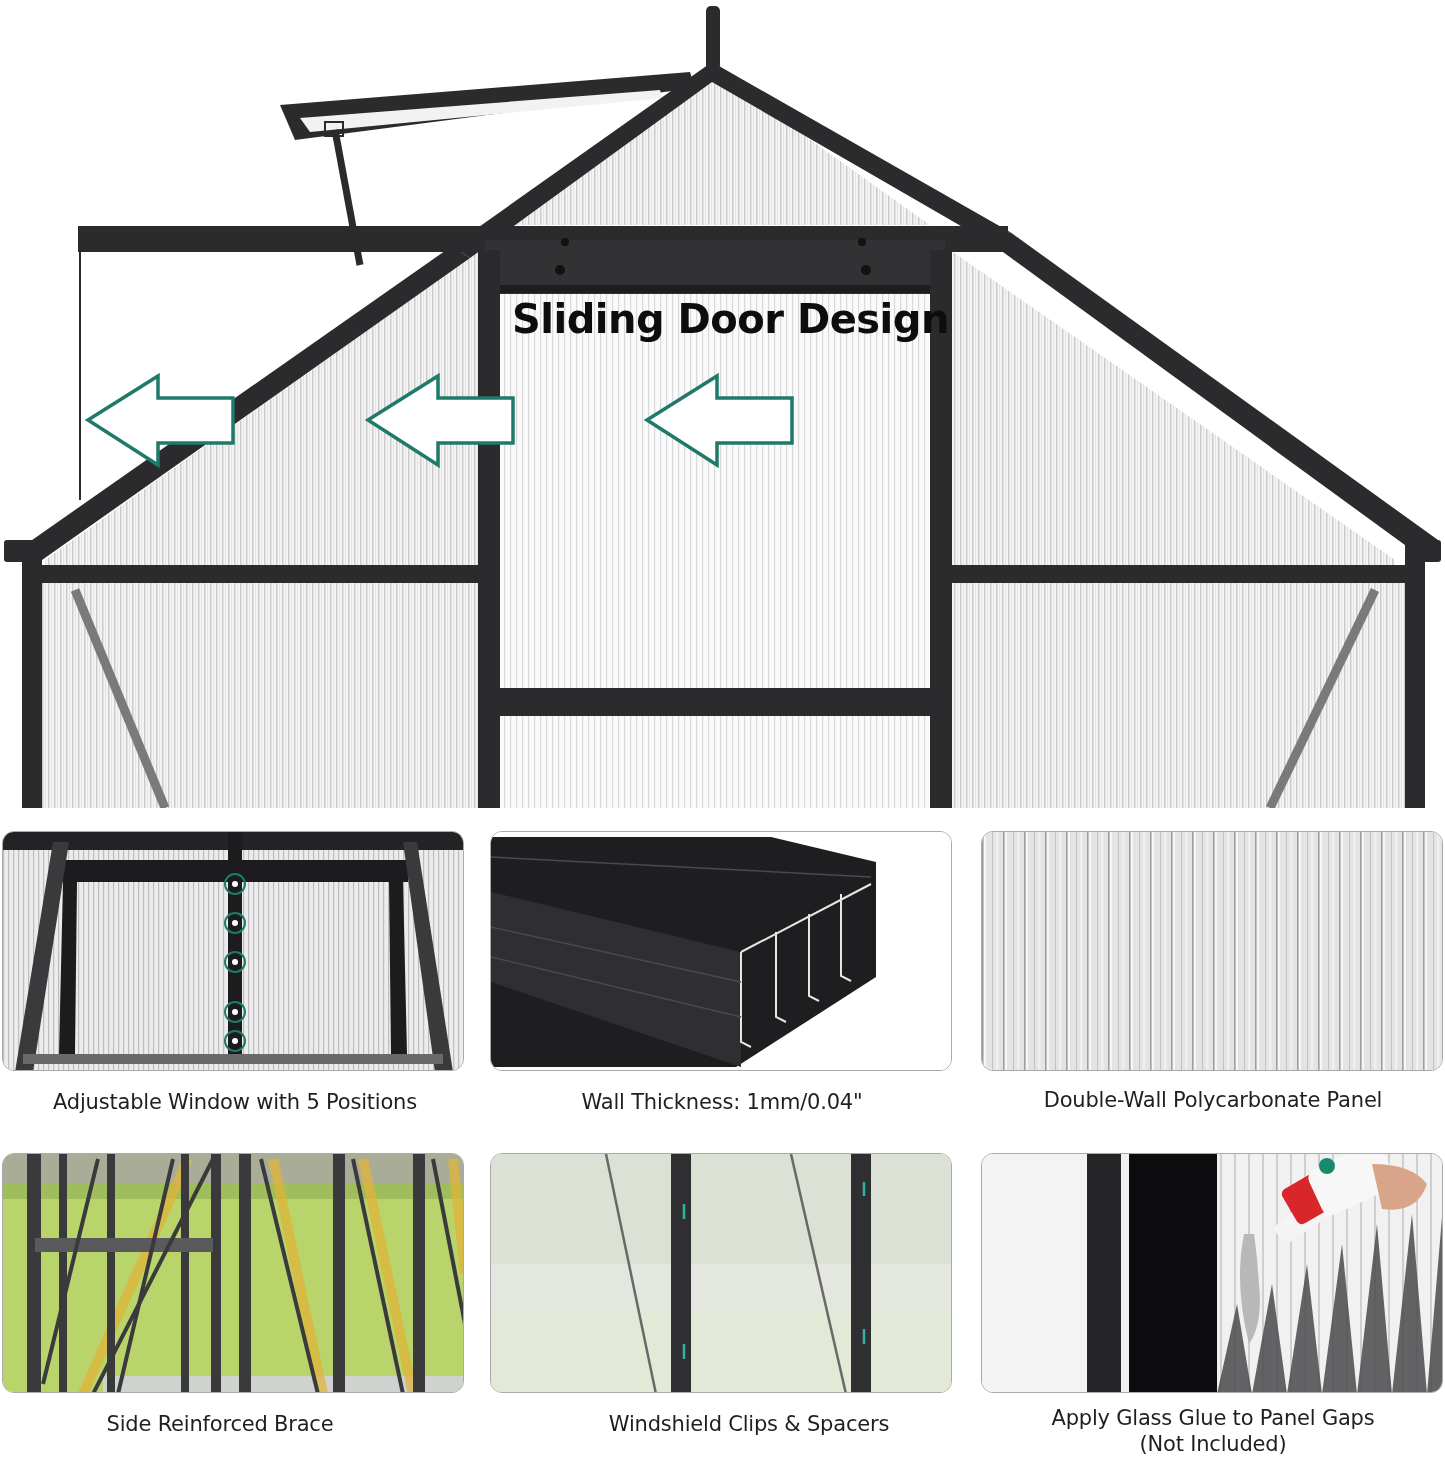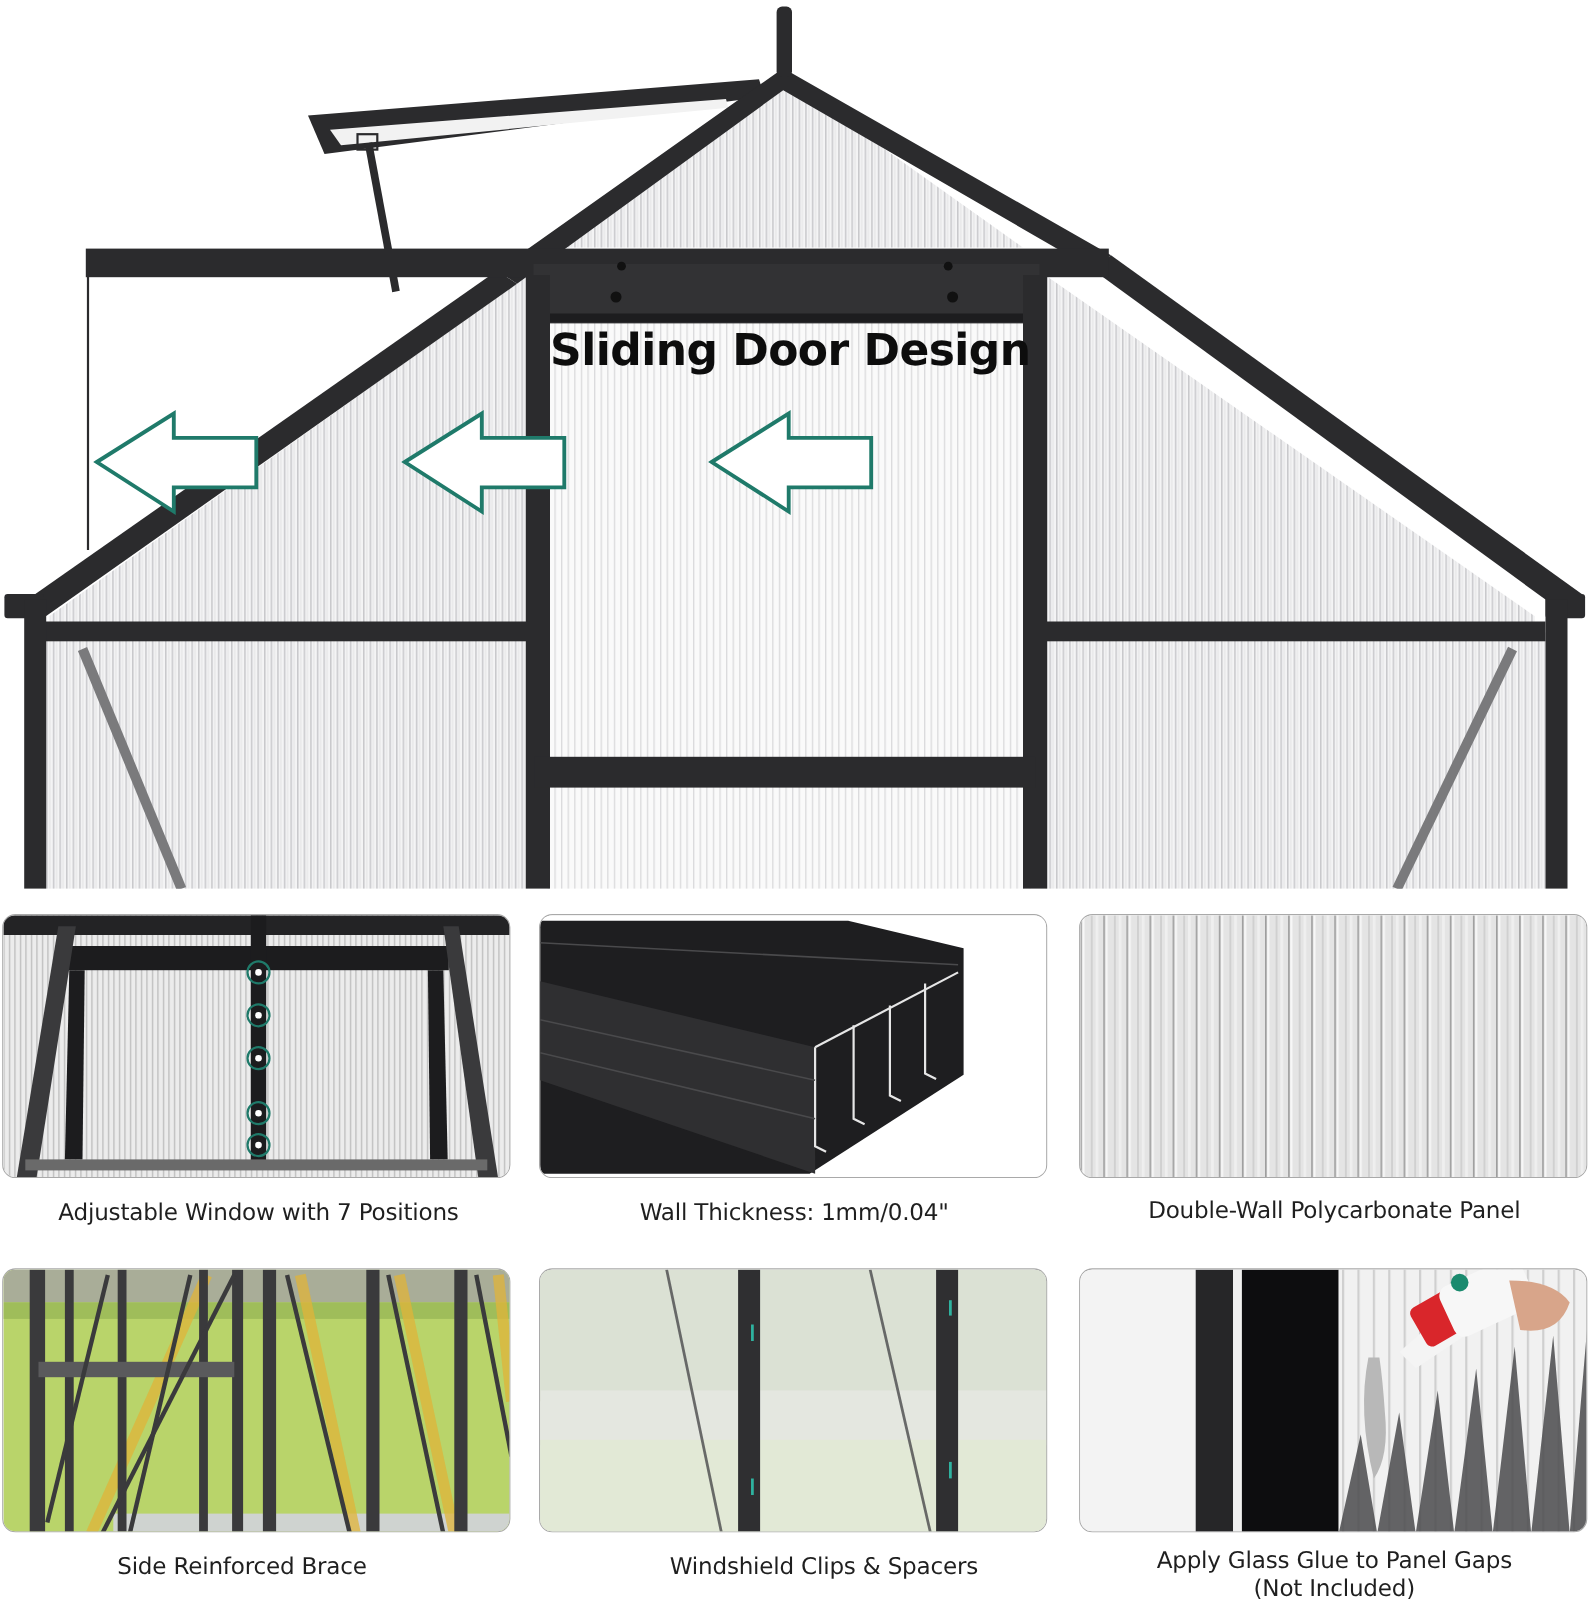--- a/index.html
+++ b/index.html
@@ -2,21 +2,21 @@
 <html><head>
 <meta charset="utf-8">
 <style>
   * { box-sizing: border-box; margin: 0; padding: 0; }
   html, body { width: 1445px; height: 1459px; background: #ffffff; overflow: hidden; }
   body { position: relative; font-family: "DejaVu Sans", sans-serif; color: #1a1a1a; }
 
   .hero { position: absolute; left: 0; top: 0; width: 1445px; height: 808px; }
   .hero svg { position: absolute; left: 0; top: 0; }
   .hero-title {
-    position: absolute; left: 500px; top: 296px; width: 420px;
+    position: absolute; left: 512px; top: 296px; width: 420px;
     font-family: "DejaVu Sans", sans-serif; font-weight: bold;
     font-size: 40px; letter-spacing: -0.5px; color: #0d0d0d; white-space: nowrap;
   }
 
   .tile {
     position: absolute; width: 462px; height: 240px;
     border: 1.5px solid #a9a9a9; border-radius: 12px; overflow: hidden; background: #fff;
   }
   .tile svg { display: block; }
   .caption {
@@ -128,21 +128,21 @@
         <circle cx="232" cy="91" r="10" fill="none" stroke="#1f7a6a" stroke-width="2"></circle>
       <circle cx="232" cy="130" r="3" fill="#fff"></circle>
         <circle cx="232" cy="130" r="10" fill="none" stroke="#1f7a6a" stroke-width="2"></circle>
       <circle cx="232" cy="180" r="3" fill="#fff"></circle>
         <circle cx="232" cy="180" r="10" fill="none" stroke="#1f7a6a" stroke-width="2"></circle>
       <circle cx="232" cy="209" r="3" fill="#fff"></circle>
         <circle cx="232" cy="209" r="10" fill="none" stroke="#1f7a6a" stroke-width="2"></circle>
     </g>
   </svg>
 </div>
-<div class="caption" style="left:0; top:1089px;">Adjustable Window with 7 Positions</div>
+<div class="caption" style="left:0; top:1089px;">Adjustable Window with 5 Positions</div>
 
 <div class="tile" style="left:490px; top:831px;">
   <svg width="462" height="240" viewBox="0 0 462 240">
     <rect width="462" height="240" fill="#ffffff"></rect>
     <polygon points="0,5 280,5 385,30 385,145 245,235 0,235" fill="#1e1e20"></polygon>
     <polygon points="0,60 250,120 250,235 0,150" fill="#2f2f31"></polygon>
     <g fill="none" stroke="#e6e6e6" stroke-width="2">
       <path d="M250,120 l0,90 l10,5"></path>
       <path d="M285,100 l0,85 l10,5"></path>
       <path d="M318,82 l0,82 l10,5"></path>

